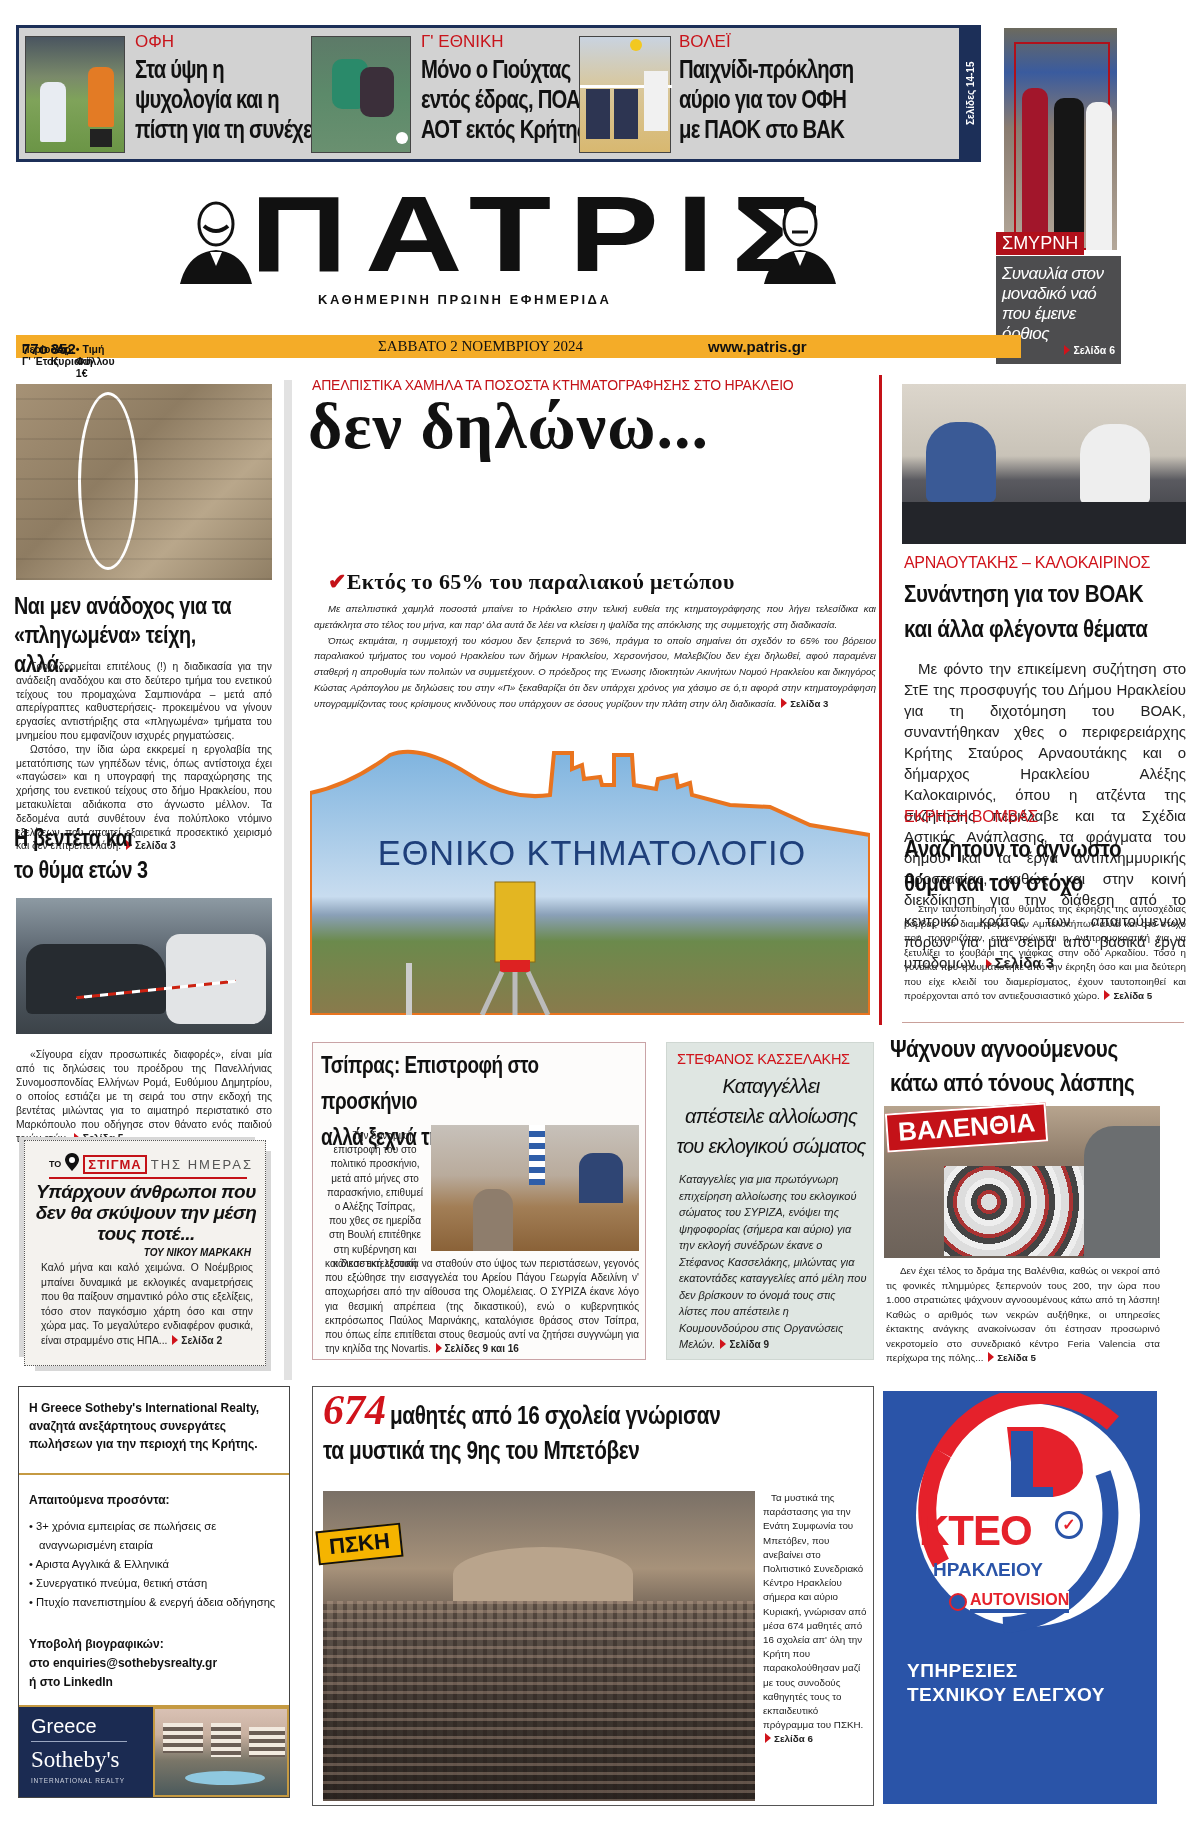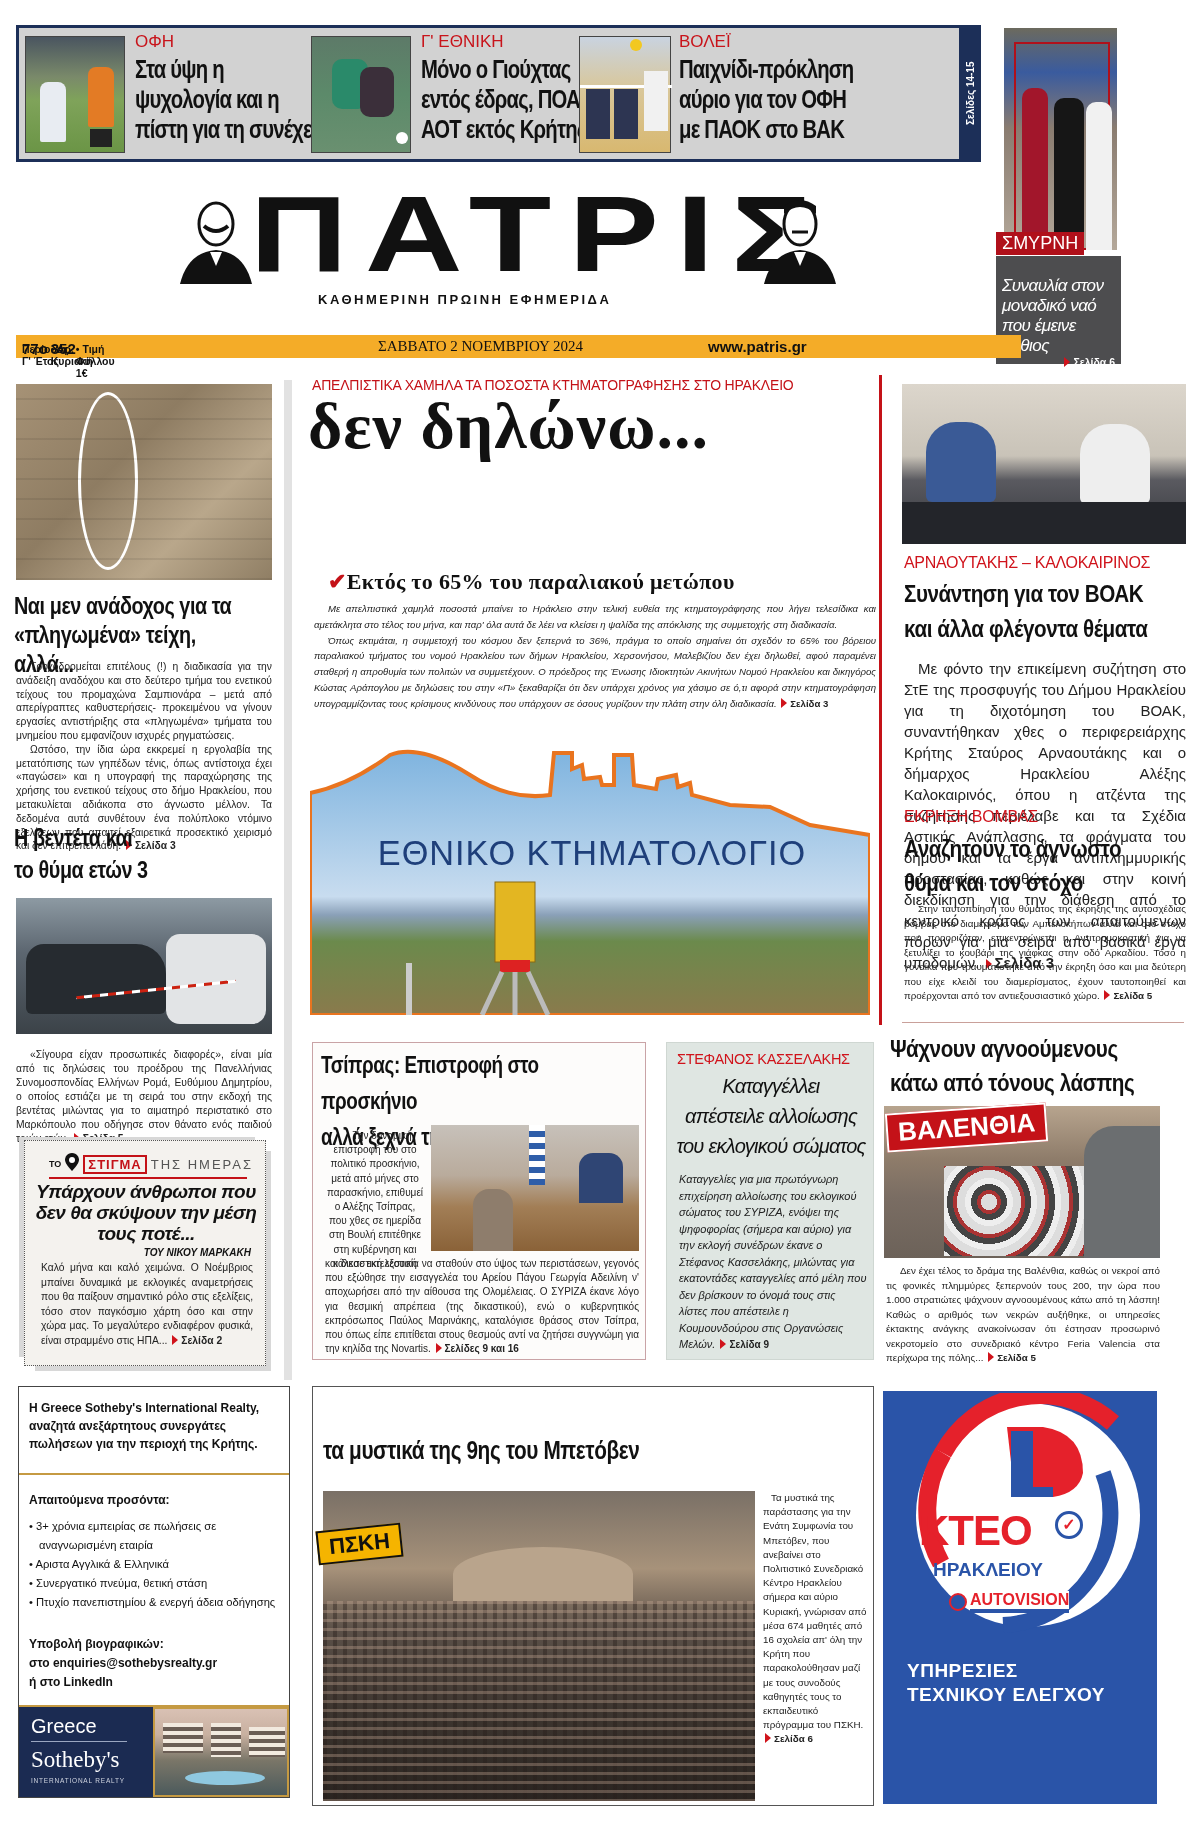--- a/index.html
+++ b/index.html
@@ -98,21 +98,21 @@
 <div id="tagline" class="abs">ΚΑΘΗΜΕΡΙΝΗ ΠΡΩΙΝΗ ΕΦΗΜΕΡΙΔΑ</div>
 
 <div class="abs" style="left:1004px;top:28px;width:113px;height:330px">
   <div class="photo" style="left:0;top:0;width:113px;height:222px;background:linear-gradient(180deg,#6c6a5e 0%,#3a5b9e 20%,#8a7c70 45%,#b4a89a 100%)">
     <div style="position:absolute;left:10px;top:14px;width:96px;height:208px;border:2px solid #b0101a"></div>
     <div style="position:absolute;left:18px;top:60px;width:26px;height:160px;background:#a2162b;border-radius:10px 10px 0 0"></div>
     <div style="position:absolute;left:50px;top:70px;width:30px;height:150px;background:#161616;border-radius:10px 10px 0 0"></div>
     <div style="position:absolute;left:82px;top:74px;width:26px;height:148px;background:#f1f1f1;border-radius:10px 10px 0 0"></div>
   </div>
   <div class="abs cond" style="left:-8px;top:204px;background:#b0101a;color:#fff;font-size:18px;padding:1px 6px">ΣΜΥΡΝΗ</div>
-  <div class="abs" style="left:-8px;top:228px;width:125px;height:108px;background:#4d4d4f;color:#fff;padding:20px 6px">
+  <div class="abs" style="left:-8px;top:228px;width:125px;height:108px;background:#4d4d4f;color:#fff;padding:8px 6px">
     <div class="cond" style="font-size:17px;font-style:italic;line-height:20px;letter-spacing:-0.5px">
       <div>Συναυλία στον</div>
       <div>μοναδικό ναό</div>
       <div>που έμεινε όρθιος</div>
     </div>
     <div style="text-align:right;font-size:10.5px;margin-top:0"><span class="ref">Σελίδα 6</span></div>
   </div>
 </div>
 
 <div id="ybar" class="abs">
@@ -262,20 +262,24 @@
     <div>Καταγγέλλει</div>
     <div>απέστειλε αλλοίωσης</div>
     <div>του εκλογικού σώματος</div>
   </div>
   <div class="abs cond" style="left:12px;top:128px;width:188px;font-size:11px;font-style:italic;line-height:16.5px;color:#222">
     <span>Καταγγελίες για μια πρωτόγνωρη επιχείρηση αλλοίωσης του εκλογικού σώματος του ΣΥΡΙΖΑ, ενόψει της ψηφοφορίας (σήμερα και αύριο) για την εκλογή συνέδρων έκανε ο Στέφανος Κασσελάκης, μιλώντας για εκατοντάδες καταγγελίες από μέλη που δεν βρίσκουν το όνομά τους στις λίστες που απέστειλε η Κουμουνδούρου στις Οργανώσεις Μελών.</span> <span class="ref" style="font-style:normal;font-family:'Liberation Sans',sans-serif;font-size:10px">Σελίδα 9</span>
   </div>
 </div>
 
 <div class="abs" style="left:312px;top:1386px;width:562px;height:420px;border:1.5px solid #555">
+  <div class="abs" style="left:10px;top:2px;white-space:nowrap">
+    <span style="font-family:'Liberation Serif',serif;font-size:42px;font-weight:bold;font-style:italic;color:#d0131b;line-height:42px">674</span>
+    <span class="cond" style="display:inline-block;font-size:26px;font-weight:bold;transform:scaleX(0.8);transform-origin:left;letter-spacing:-0.5px">μαθητές από 16 σχολεία γνώρισαν</span>
+  </div>
   <div class="abs cond" style="left:10px;top:48px;font-size:26px;font-weight:bold;white-space:nowrap;transform:scaleX(0.8);transform-origin:left;letter-spacing:-0.5px">τα μυστικά της 9ης του Μπετόβεν</div>
   <div class="photo" style="left:10px;top:104px;width:432px;height:310px;background:linear-gradient(180deg,#7a7066 0%,#a7927a 25%,#5b5048 45%,#3e3630 70%,#2a2420 100%)">
     <div style="position:absolute;left:0;top:110px;width:432px;height:200px;background:repeating-linear-gradient(180deg,rgba(200,170,150,0.35) 0 3px,transparent 3px 9px),repeating-linear-gradient(90deg,rgba(40,30,26,0.4) 0 4px,transparent 4px 10px)"></div>
     <div style="position:absolute;left:130px;top:56px;width:180px;height:54px;background:#b9a48c;border-radius:50% 50% 0 0"></div>
   </div>
   <div class="abs" style="left:4px;top:140px;background:#f5b400;font-size:22px;font-weight:bold;padding:2px 10px;transform:rotate(-6deg);border:2px solid #111">ΠΣΚΗ</div>
   <div class="abs body" style="left:450px;top:104px;width:104px;font-size:9.8px;line-height:14.2px;text-align:left">
     <p style="text-indent:8px">Τα μυστικά της παράστασης για την Ενάτη Συμφωνία του Μπετόβεν, που ανεβαίνει στο Πολιτιστικό Συνεδριακό Κέντρο Ηρακλείου σήμερα και αύριο Κυριακή, γνώρισαν από μέσα 674 μαθητές από 16 σχολεία απ' όλη την Κρήτη που παρακολούθησαν μαζί με τους συνοδούς καθηγητές τους το εκπαιδευτικό πρόγραμμα του ΠΣΚΗ.</p>
     <span class="ref">Σελίδα 6</span>
   </div>

